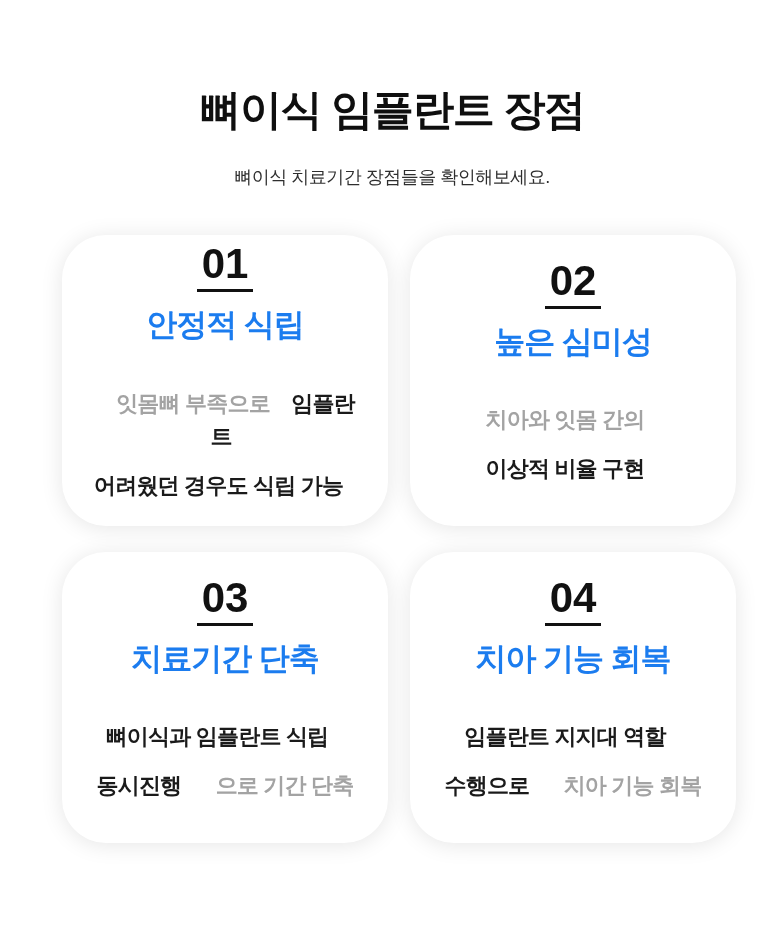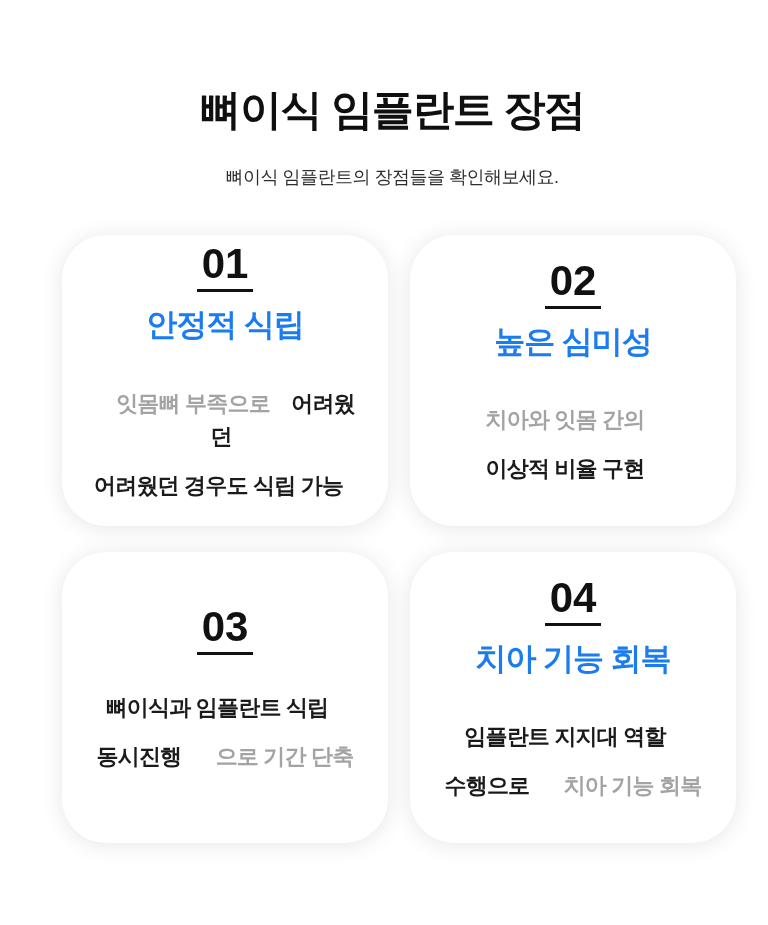--- a/index.html
+++ b/index.html
@@ -82,45 +82,46 @@
   }
   .desc .line { display: block; }
   .c-black { color: #1a1a1a; }
   .c-gray  { color: #a3a3a3; margin-left: 13px; }
 </style>
 </head>
 <body>
 
 <header class="header">
   <h1 class="title">뼈이식 임플란트 장점</h1>
-  <p class="subtitle">뼈이식 임플란트의 장점들을 확인해보세요.</p>
+  <p class="subtitle">뼈이식 치료기간 장점들을 확인해보세요.</p>
 </header>
 
 <section class="grid">
 
   <article class="card">
     <div class="num">01</div>
     <h2 class="card-title">안정적 식립</h2>
     <p class="desc">
-      <span class="line"><span class="c-gray">잇몸뼈 부족으로 </span><span class="c-black">어려웠던</span></span>
+      <span class="line"><span class="c-gray">잇몸뼈 부족으로 </span><span class="c-black">임플란트</span></span>
       <span class="line"><span class="c-black">어려웠던 경우도 식립 가능</span><span class="c-black"></span></span>
     </p>
   </article>
 
   <article class="card">
     <div class="num">02</div>
     <h2 class="card-title">높은 심미성</h2>
     <p class="desc">
       <span class="line"><span class="c-gray">치아와 잇몸 간의</span><span class="c-gray"></span></span>
       <span class="line"><span class="c-black">이상적 비율 구현</span><span class="c-black"></span></span>
     </p>
   </article>
 
   <article class="card">
     <div class="num">03</div>
+    <h2 class="card-title">치료기간 단축</h2>
     <p class="desc">
       <span class="line"><span class="c-black">뼈이식과 임플란트 식립</span><span class="c-black"></span></span>
       <span class="line"><span class="c-black">동시진행 </span><span class="c-gray">으로 기간 단축</span></span>
     </p>
   </article>
 
   <article class="card">
     <div class="num">04</div>
     <h2 class="card-title">치아 기능 회복</h2>
     <p class="desc">

